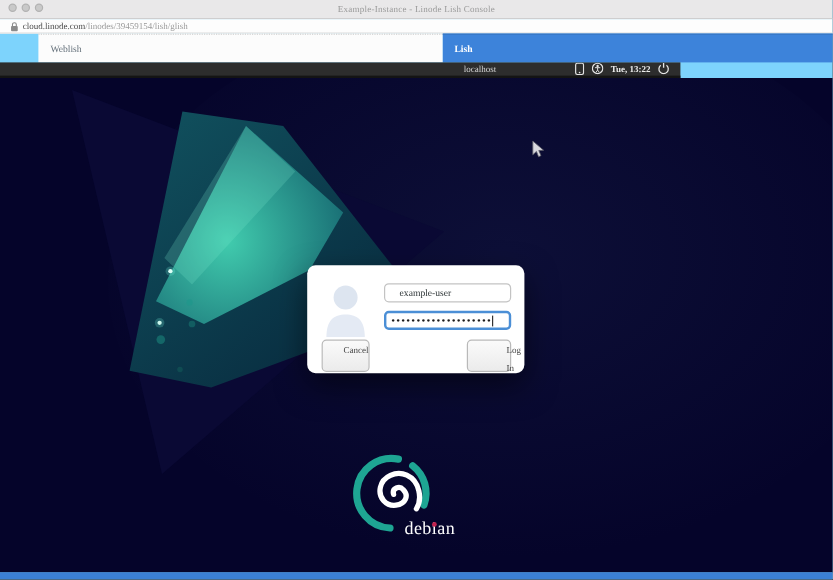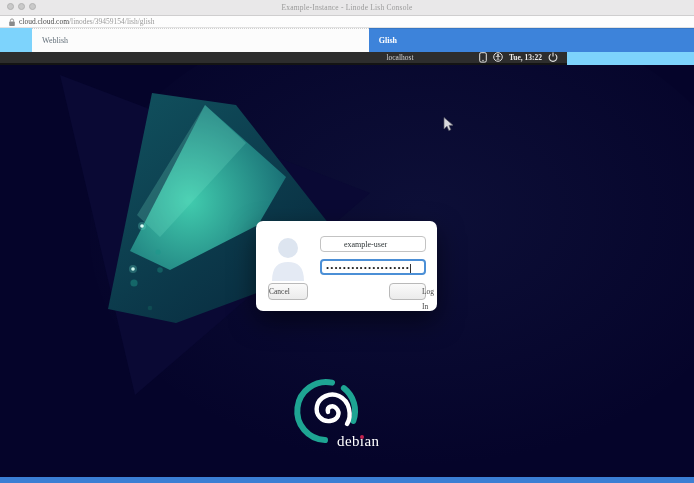--- a/index.html
+++ b/index.html
@@ -34,26 +34,26 @@
   .clock{font-size:7.5px;font-weight:bold;color:#ececec;line-height:11px;}
   
   .console{position:absolute;left:0;top:65px;width:694px;height:412px;background:#05042a;overflow:hidden;}
   .artwork{position:absolute;left:0;top:0;}
   .bottom-strip{position:absolute;left:0;top:477px;width:694px;height:6px;background:#3b7fd4;}
   
   .dialog{position:absolute;left:256px;top:156px;width:181px;height:90px;background:#ffffff;
     border-radius:7px;box-shadow:0 10px 26px rgba(0,0,0,.5);}
   .avatar{position:absolute;left:12px;top:15px;}
   .field{position:absolute;left:64px;width:106px;height:16px;background:#fff;box-sizing:border-box;border-radius:4px;}
-  .field.user{top:15px;border:1px solid #c3c3c3;font-size:8px;color:#2d3436;line-height:15px;padding-left:23px;}
+  .field.user{top:15px;border:1px solid #c3c3c3;font-size:8px;color:#2d3436;line-height:15px;padding-left:12px;}
   .field.pass{top:38px;border:2px solid #4b8fd6;padding-left:4px;line-height:12px;white-space:nowrap;overflow:hidden;}
   .dots{font-size:9px;letter-spacing:1.05px;color:#1a1a1a;vertical-align:middle;}
   .caret{display:inline-block;width:1px;height:9px;background:#333;vertical-align:middle;margin-left:0;}
-  .btn{position:absolute;top:62px;height:17px;box-sizing:border-box;border:1px solid #b9b9b9;border-radius:4px;
-    background:linear-gradient(#fafafa,#ebebeb);font-size:7.5px;color:#454545;text-align:left;line-height:15px;}
+  .btn{position:absolute;top:62px;height:27px;box-sizing:border-box;border:1px solid #b9b9b9;border-radius:4px;
+    background:linear-gradient(#fafafa,#ebebeb);font-size:7.5px;color:#454545;text-align:right;line-height:15px;}
   .btn.cancel{left:12px;width:40px;}
   .btn.login{left:133px;width:37px;padding-left:32px;}
   
   .logo-svg{position:absolute;left:288px;top:308px;}
   .wordmark{position:absolute;left:337px;top:368px;font-size:15px;color:#ffffff;letter-spacing:.4px;}
   .idot{position:relative;}
   .idot::before{content:'';position:absolute;left:0;top:2.2px;width:4.2px;height:4.2px;border-radius:50%;background:#c2234f;}
   
   .cursor{position:absolute;left:443px;top:52px;}
 </style>
@@ -69,26 +69,26 @@
       <div class="light"></div>
     </div>
     <div class="win-title">Example-Instance - Linode Lish Console</div>
   </div>
 
   <div class="urlbar">
     <svg class="lock" width="8" height="9" viewBox="0 0 8 9">
       <path d="M2.4,3.6 V2.5 A1.6,1.6 0 0 1 5.6,2.5 V3.6" fill="none" stroke="#8a8a8a" stroke-width="0.9"></path>
       <rect x="1.2" y="3.6" width="5.6" height="4.4" rx="0.8" fill="#8a8a8a"></rect>
     </svg>
-    <div class="url"><span class="domain">cloud.cloud.com</span><span class="path">/linodes/39459154/lish/glish</span></div>
+    <div class="url"><span class="domain">cloud.linode.com</span><span class="path">/linodes/39459154/lish/glish</span></div>
   </div>
 
   <div class="tabs">
     <div class="tab weblish">Weblish</div>
-    <div class="tab glish">Glish</div>
+    <div class="tab glish">Lish</div>
   </div>
 
   <div class="gnomebar">
     <div class="hostname">localhost</div>
     <div class="bar-right">
       <svg width="8" height="11" viewBox="0 0 8 11">
         <rect x="0.7" y="0.7" width="6.6" height="9.4" rx="1.4" fill="none" stroke="#e4e4e4" stroke-width="1"></rect>
         <circle cx="4" cy="8.4" r="0.7" fill="#e4e4e4"></circle>
       </svg>
       <svg width="10" height="10" viewBox="0 0 10 10">

